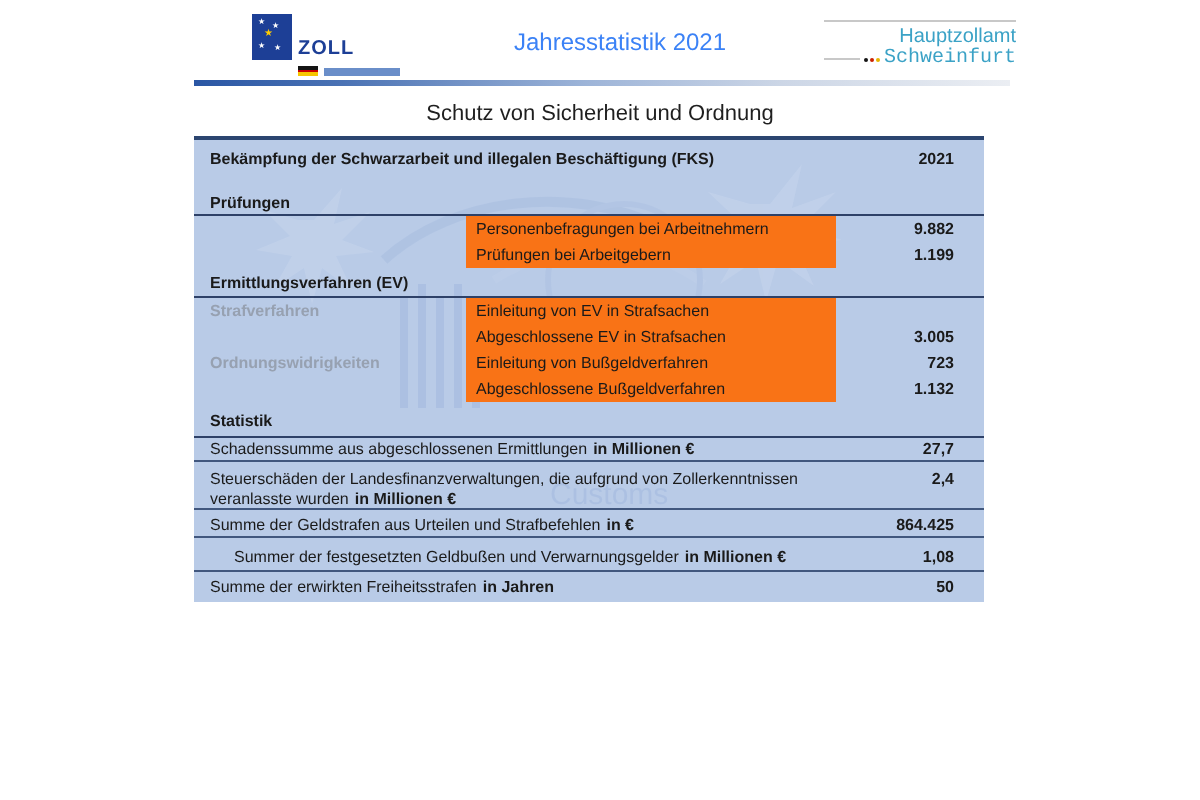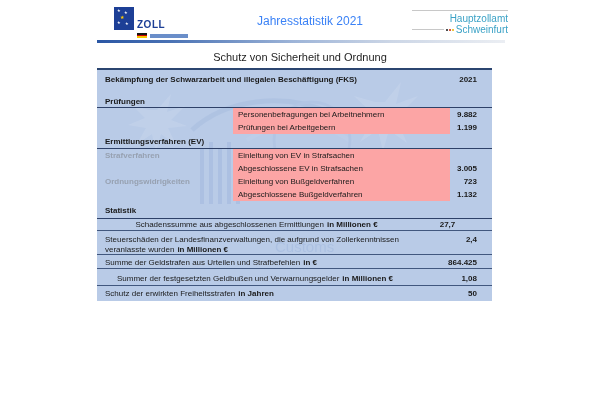--- a/index.html
+++ b/index.html
@@ -6,35 +6,35 @@
   html,body { width:600px; height:400px; }
   body {
     background:#ffffff;
     font-family:"Liberation Sans", sans-serif;
     position:relative;
     overflow:hidden;
     color:#1a1a1a;
   }
 
   
-  .zoll-logo { position:absolute; left:114px; top:7px; width:78px; height:30px; }
+  .zoll-logo { position:absolute; left:126px; top:7px; width:78px; height:30px; }
   .zoll-square { position:absolute; left:0; top:0; width:20px; height:23px; background:#1d3f96; }
   .zoll-square .st { position:absolute; font-size:4px; line-height:4px; color:#ffffff; }
   .zoll-square .st.gold { color:#ffcc00; font-size:5px; }
   .zoll-text { position:absolute; left:23px; top:12px; font-size:10px; font-weight:bold; color:#1d3f96; letter-spacing:.5px; }
   .mini-flag { position:absolute; left:23px; top:26px; width:10px; height:5px; display:flex; flex-direction:column; }
   .mini-flag i { flex:1; }
   .mini-flag .b { background:#141414; } .mini-flag .r { background:#cc0000; } .mini-flag .g { background:#f7c600; }
   .zoll-bar { position:absolute; left:36px; top:27px; width:38px; height:4px; background:#6a8ec9; }
 
   .jahres-title { position:absolute; left:0; right:0; top:14px; text-align:center; font-size:12px; color:#3b82f6;margin-left:20px; }
 
   .office { position:absolute; right:92px; top:10px; width:96px; font-size:10px; line-height:11px; color:#3ba2c6; text-align:right; }
   .office .hair-top { border-top:1px solid #c8c8c8; margin-bottom:2px; }
-  .office .line2 { display:flex; align-items:center; justify-content:flex-end; }
+  .office .line2 { display:flex; align-items:center; justify-content:flex-end;font-family:Liberation Mono, monospace; }
   .office .hair-left { width:38px; border-top:1px solid #c8c8c8; margin-right:2px; }
   .dots { display:flex; gap:1px; margin-right:2px; }
   .dots i { width:2px; height:2px; border-radius:50%; }
   .dots .d1{background:#141414}.dots .d2{background:#cc2200}.dots .d3{background:#e8b400}
 
   .divider { position:absolute; left:97px; top:40px; width:408px; height:3px;
     background:linear-gradient(to right,#2a56a4 0%,#4a72b4 18%,#9db4d8 48%,#ccd6e6 72%,#ebeef3 100%); }
 
   .page-title { position:absolute; left:0; right:0; top:51px; text-align:center; font-size:11px; color:#1f1f1f; }
 
@@ -48,29 +48,29 @@
     padding:5px 15px 0 8px; font-weight:bold;gap:28px; }
 
   .t-sec { position:relative; display:flex; align-items:center; font-weight:bold;
     padding-left:8px; border-bottom:1px solid #2e4168; }
   .sec-pruef { height:16px; padding-top:3px; }
   .sec-ev { height:15px; }
   .sec-stat { height:18px; padding-top:2px; }
 
   .t-row { position:relative; display:flex; height:13px; }
   .col-side { width:136px; padding-left:8px; font-weight:bold; color:#97a1b1; display:flex; align-items:center; }
-  .col-mid { width:217px; padding-left:5px; display:flex; align-items:center; background:#fca5a5; }
+  .col-mid { width:185px; padding-left:5px; display:flex; align-items:center; background:#f97316; }
   .col-val { flex:1; display:flex; align-items:center; justify-content:flex-end; padding-right:15px; font-weight:bold; }
 
   .s-row { position:relative; display:flex; }
   .s-row + .s-row { border-top:1px solid #41577e; }
   .s-label { flex:1; padding:2px 10px 0 8px; line-height:10px; }
   .s-label .unit { font-weight:bold; margin-left:3px; }
   .s-val { width:74px; text-align:right; padding-right:15px; padding-top:2px; font-weight:bold; }
-  .s1 { height:11px; } .s1 .s-label, .s1 .s-val { padding-top:1px;text-align:center; }
+  .s1 { height:11px; } .s1 .s-label, .s1 .s-val { padding-top:1px; }
   .s2 { height:24px; } .s2 .s-label, .s2 .s-val { padding-top:4px; }
   .s3 { height:14px; } .s3 .s-label, .s3 .s-val { padding-top:3px; }
   .s4 { height:17px; } .s4 .s-label, .s4 .s-val { padding-top:5px;margin-left:12px; }
   .s5 { height:14px; } .s5 .s-label, .s5 .s-val { padding-top:3px; }
 </style>
 </head>
 <body>
 
 <div class="zoll-logo">
   <div class="zoll-square">
@@ -190,18 +190,18 @@
     <div class="s-val">864.425</div>
   </div>
   <div class="s-row s4">
     <div class="s-label">
       <span>Summer der festgesetzten Geldbußen und Verwarnungsgelder</span><span class="unit">in Millionen €</span>
     </div>
     <div class="s-val">1,08</div>
   </div>
   <div class="s-row s5">
     <div class="s-label">
-      <span>Schutz der erwirkten Freiheitsstrafen</span><span class="unit">in Jahren</span>
+      <span>Summe der erwirkten Freiheitsstrafen</span><span class="unit">in Jahren</span>
     </div>
     <div class="s-val">50</div>
   </div>
 
 </div>
 
 </body></html>

